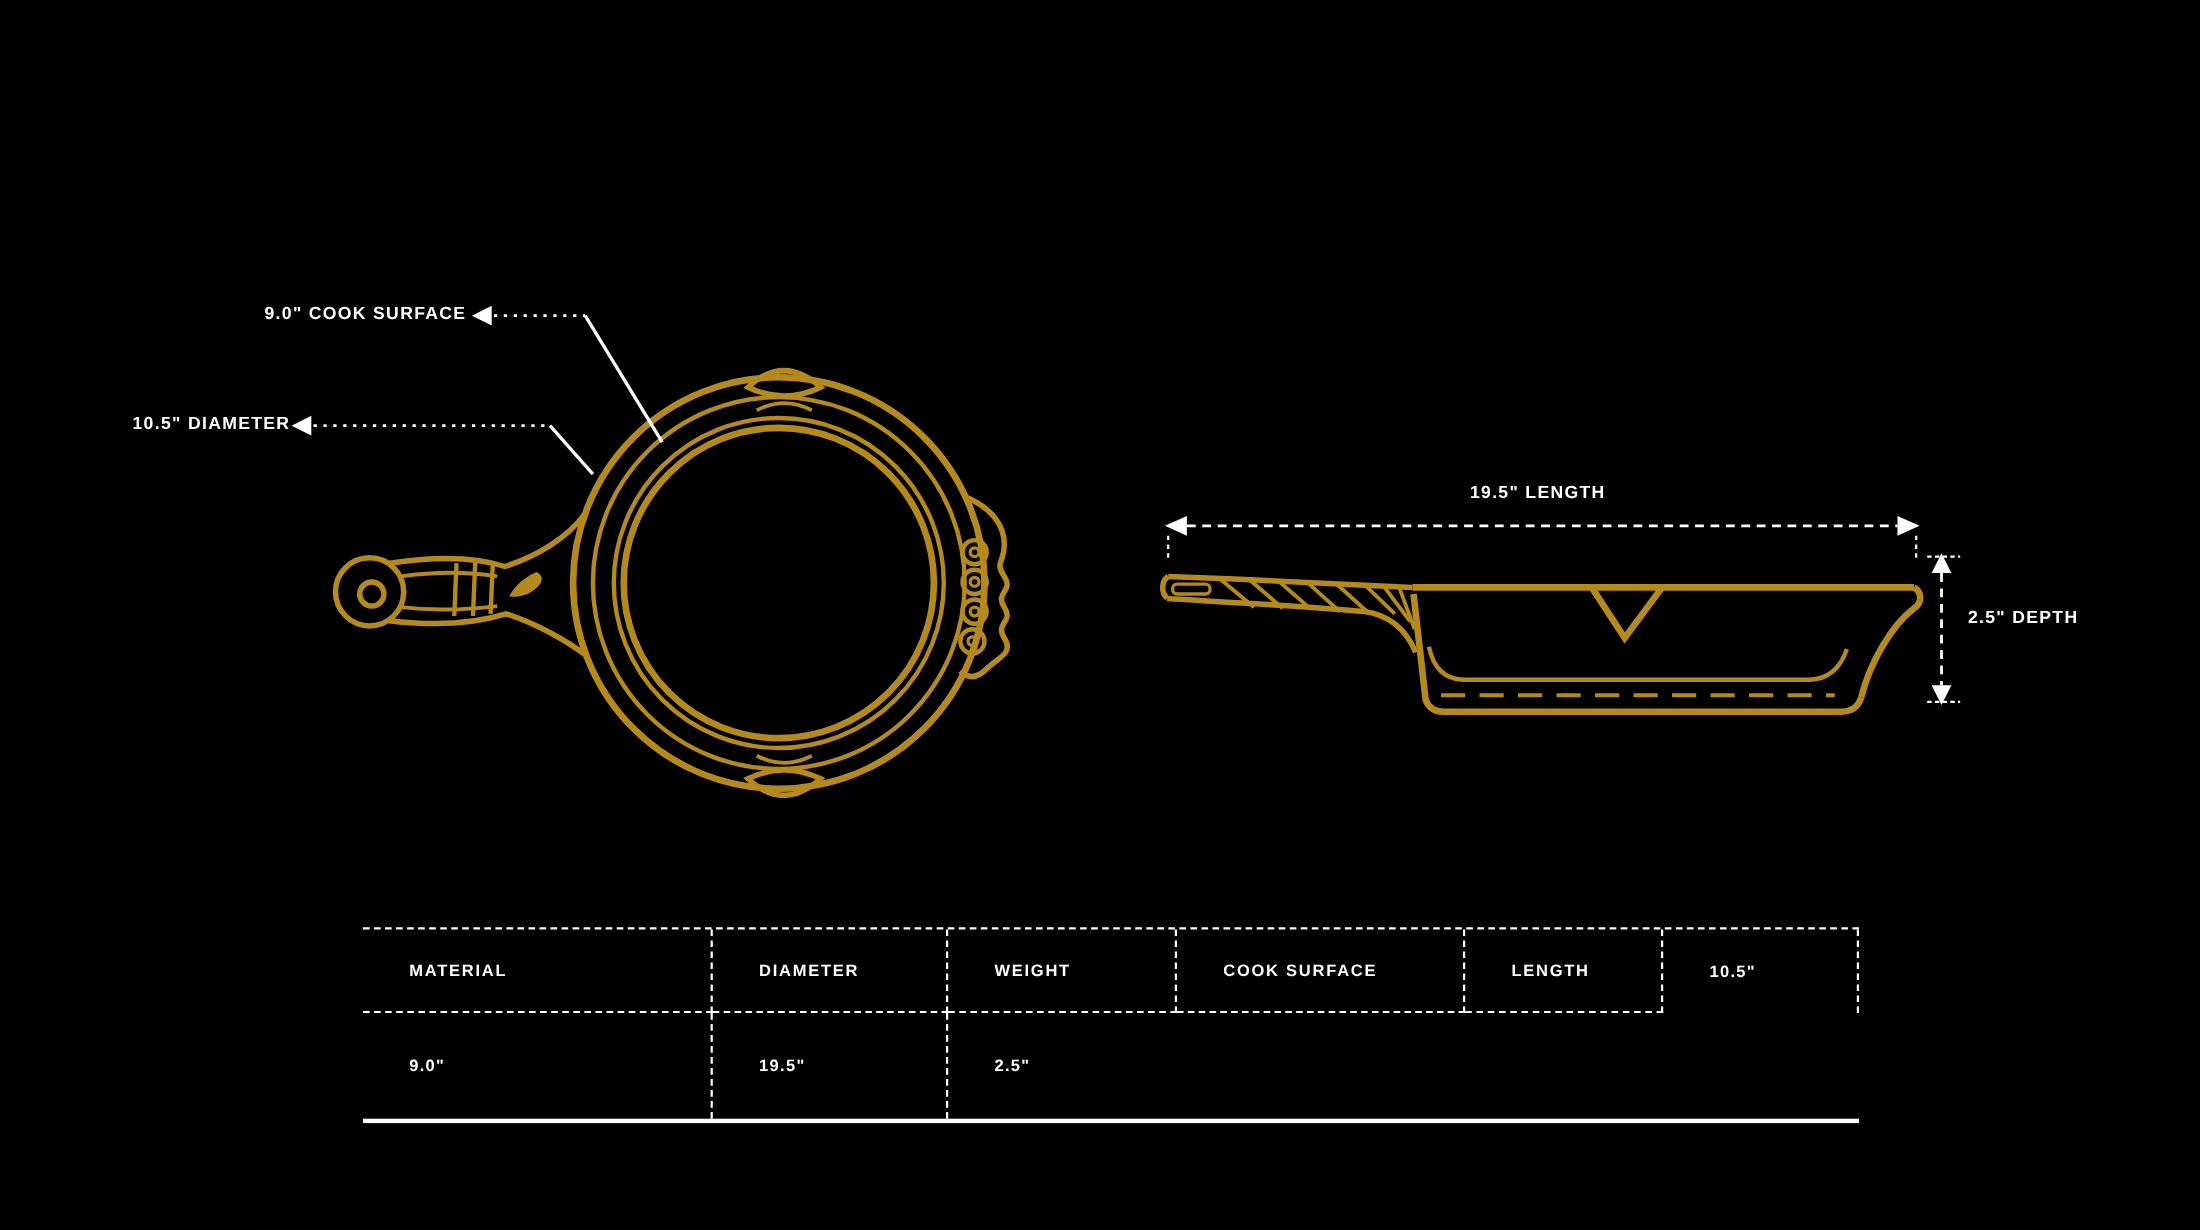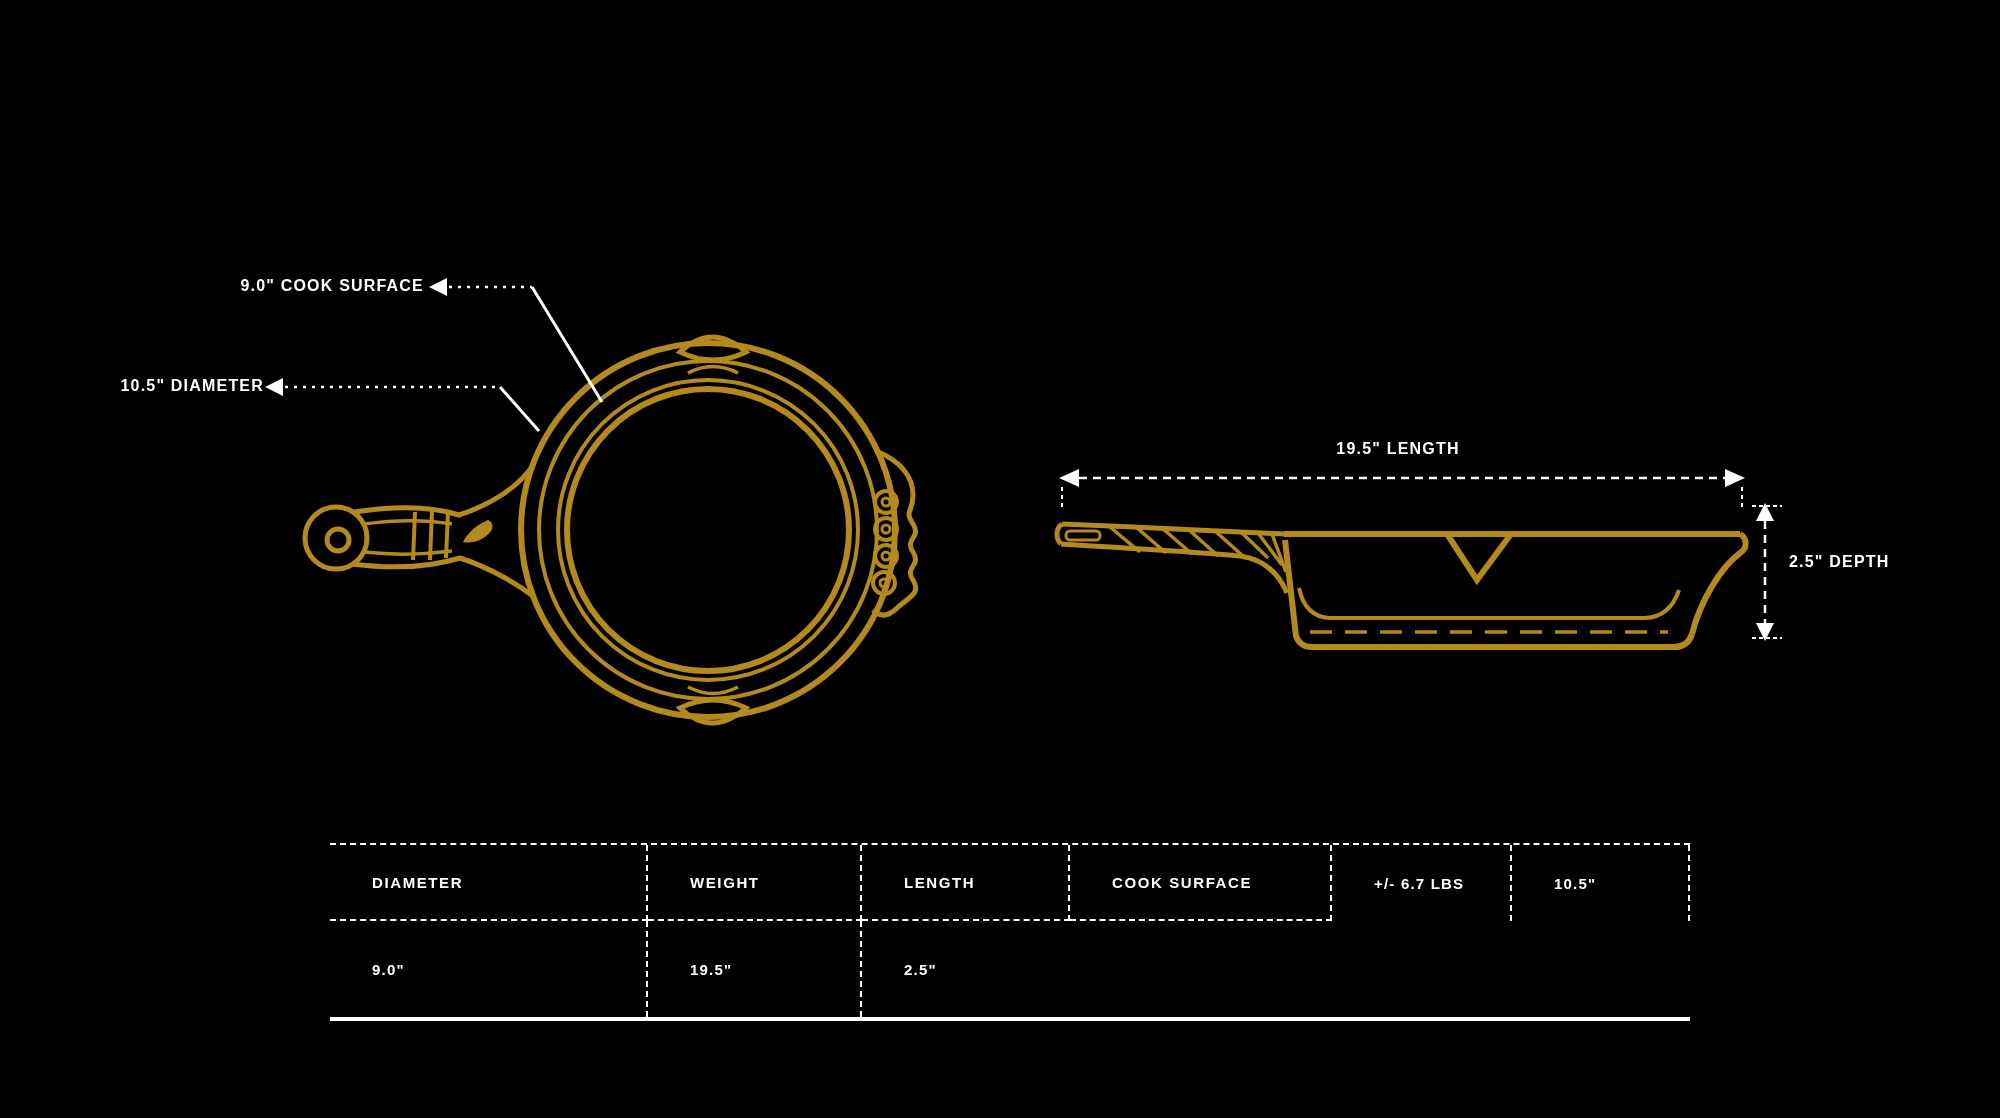--- a/index.html
+++ b/index.html
@@ -170,25 +170,25 @@
       <path class="white-line" stroke-width="2" stroke-dasharray="4 3" d="M 1752,638 L 1782,638"></path>
     </g>
   </svg>
 
   <div class="label" id="lbl-cook">9.0" COOK SURFACE</div>
   <div class="label" id="lbl-diameter">10.5" DIAMETER</div>
   <div class="label" id="lbl-length">19.5" LENGTH</div>
   <div class="label" id="lbl-depth">2.5" DEPTH</div>
 
   <div class="spec-table">
+    <div class="cell head">MATERIAL</div>
     <div class="cell head">DIAMETER</div>
     <div class="cell head">WEIGHT</div>
+    <div class="cell head">COOK SURFACE</div>
     <div class="cell head">LENGTH</div>
-    <div class="cell head">COOK SURFACE</div>
 
-    <div class="cell val">+/- 6.7 LBS</div>
     <div class="cell val">10.5"</div>
     <div class="cell val">9.0"</div>
     <div class="cell val">19.5"</div>
     <div class="cell val last">2.5"</div>
   </div>
 
 </div>
 
 </body></html>

